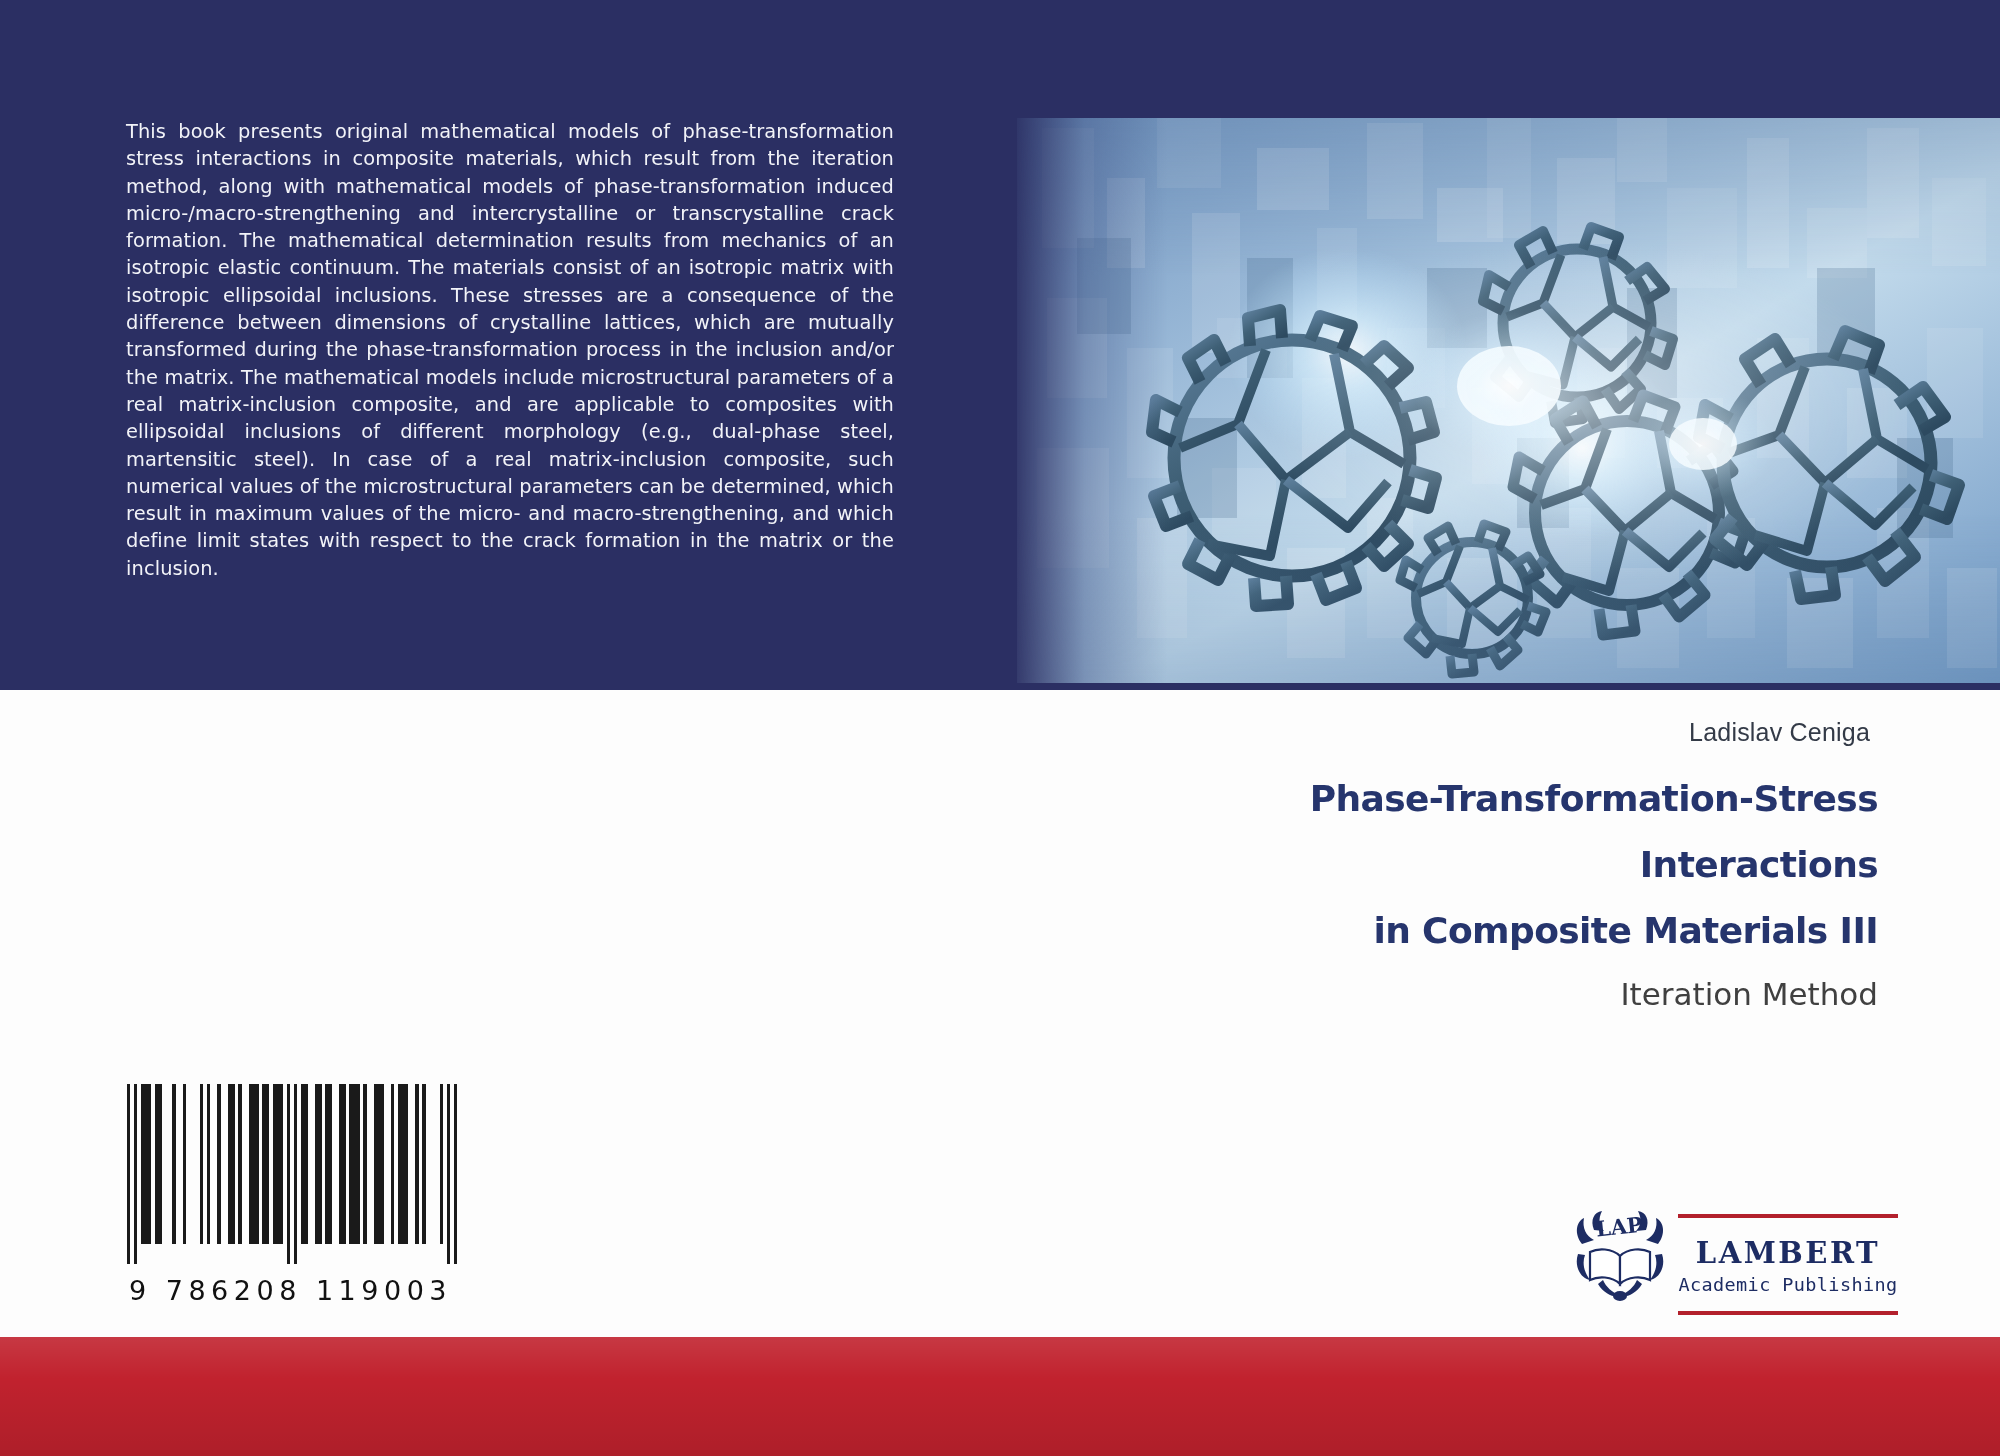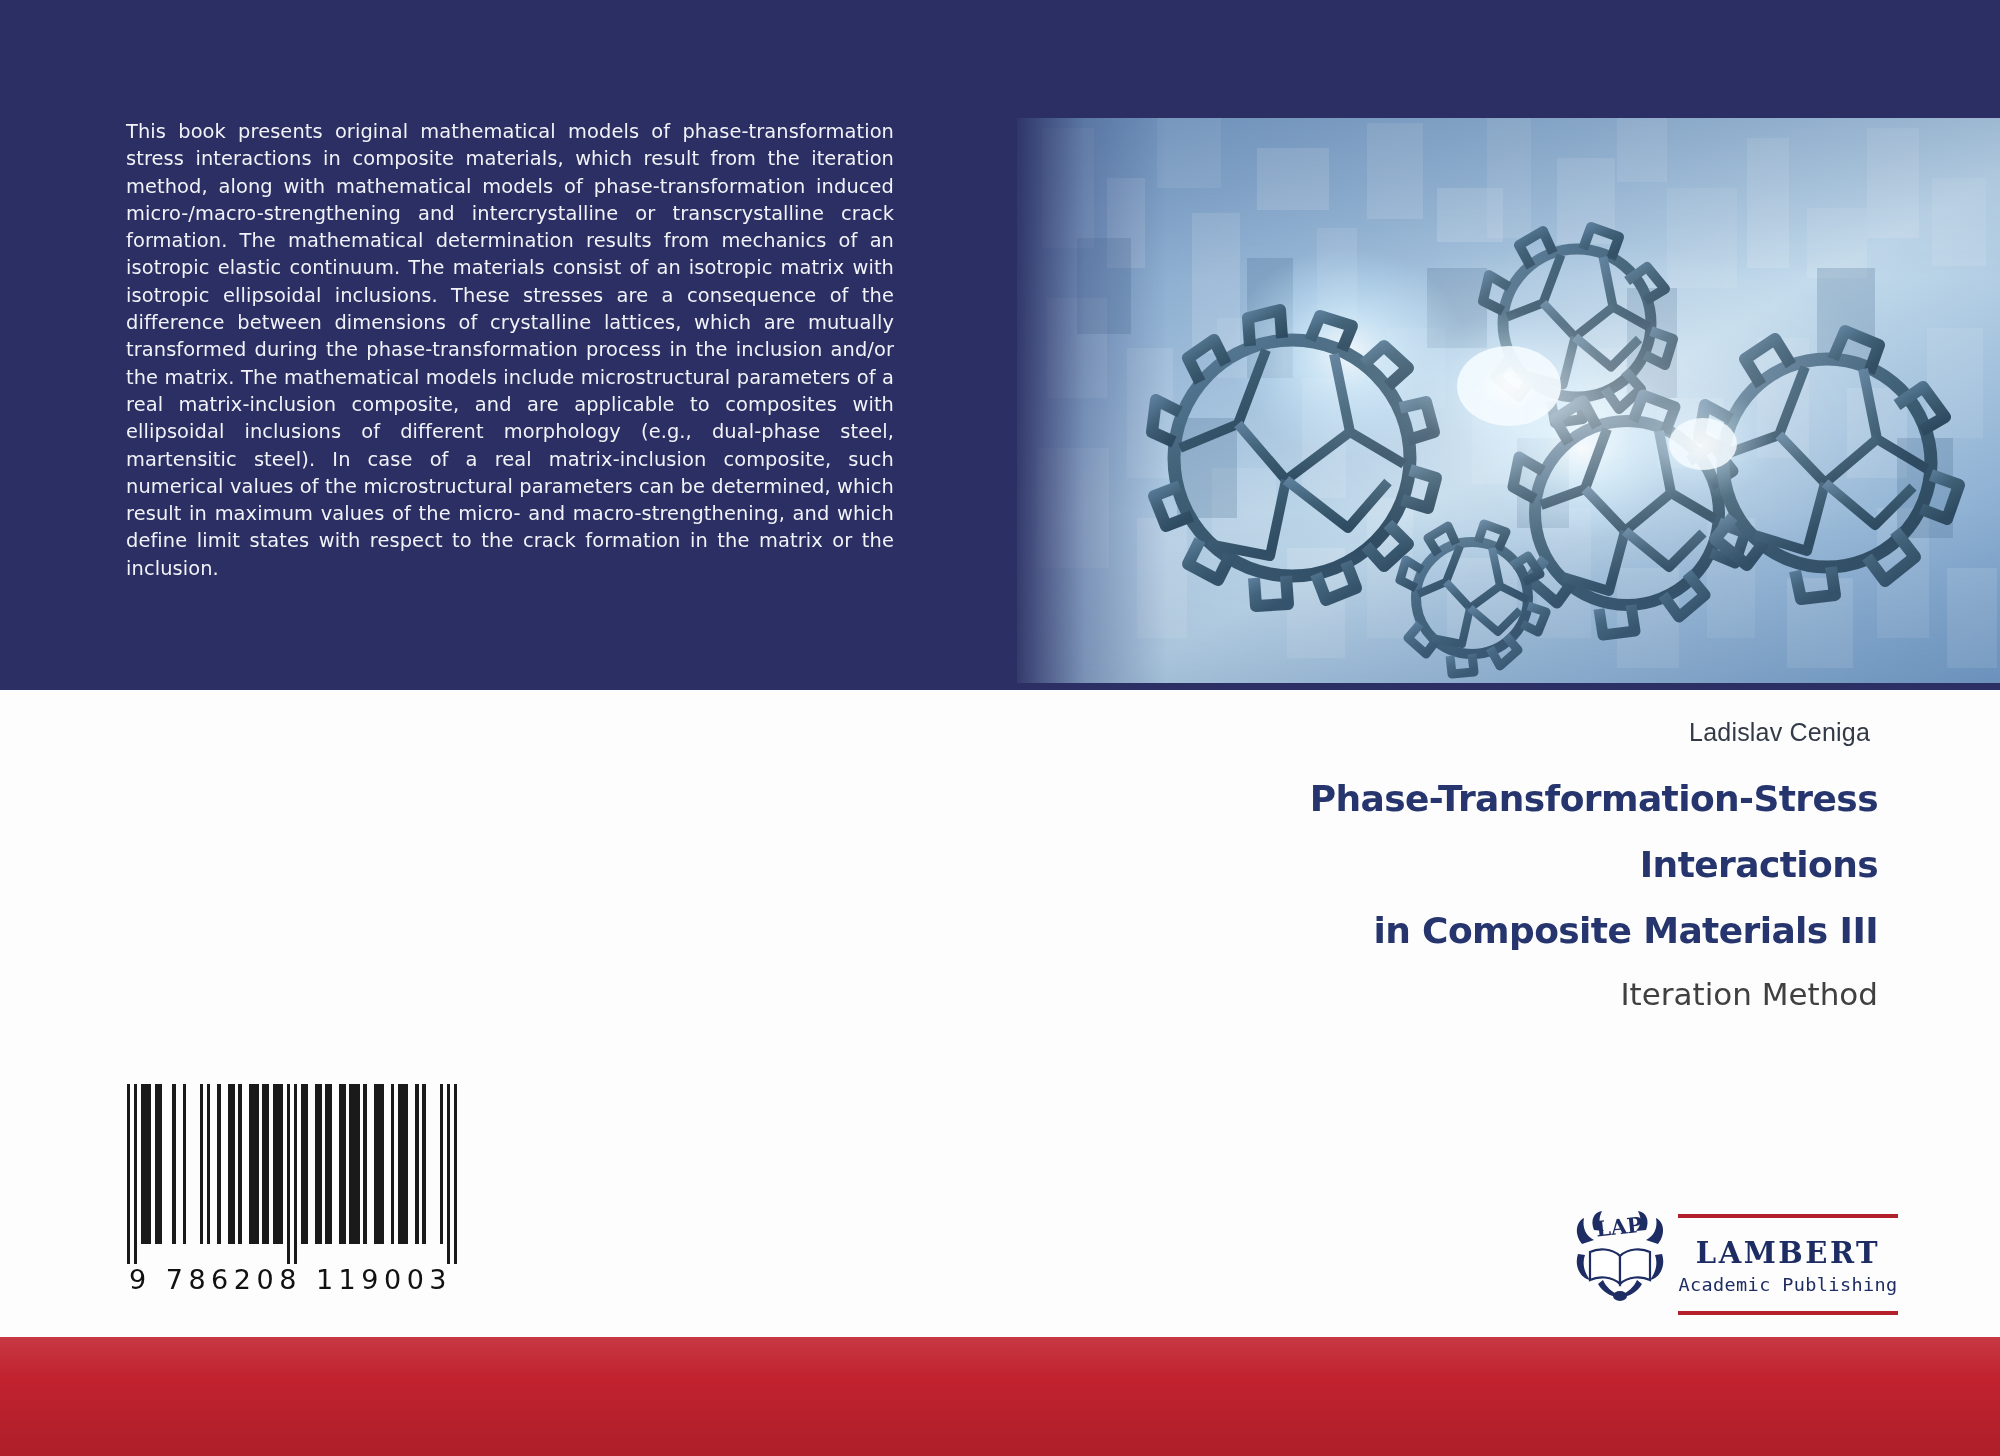--- a/index.html
+++ b/index.html
@@ -136,21 +136,21 @@
   }
   .barcode-bars i {
     position: absolute;
     top: 0;
     background: #1a1a1a;
     height: 160px;
     display: block;
   }
   .barcode-bars i.tall { height: 180px; }
   .barcode-digits {
-    margin-top: 0;
+    margin-top: 11px;
     font-family: "DejaVu Sans", sans-serif;
     font-size: 27px;
     color: #111;
     letter-spacing: 5.5px;
     white-space: nowrap;
     padding-left: 2px;
   }
 
   
   .logo {

